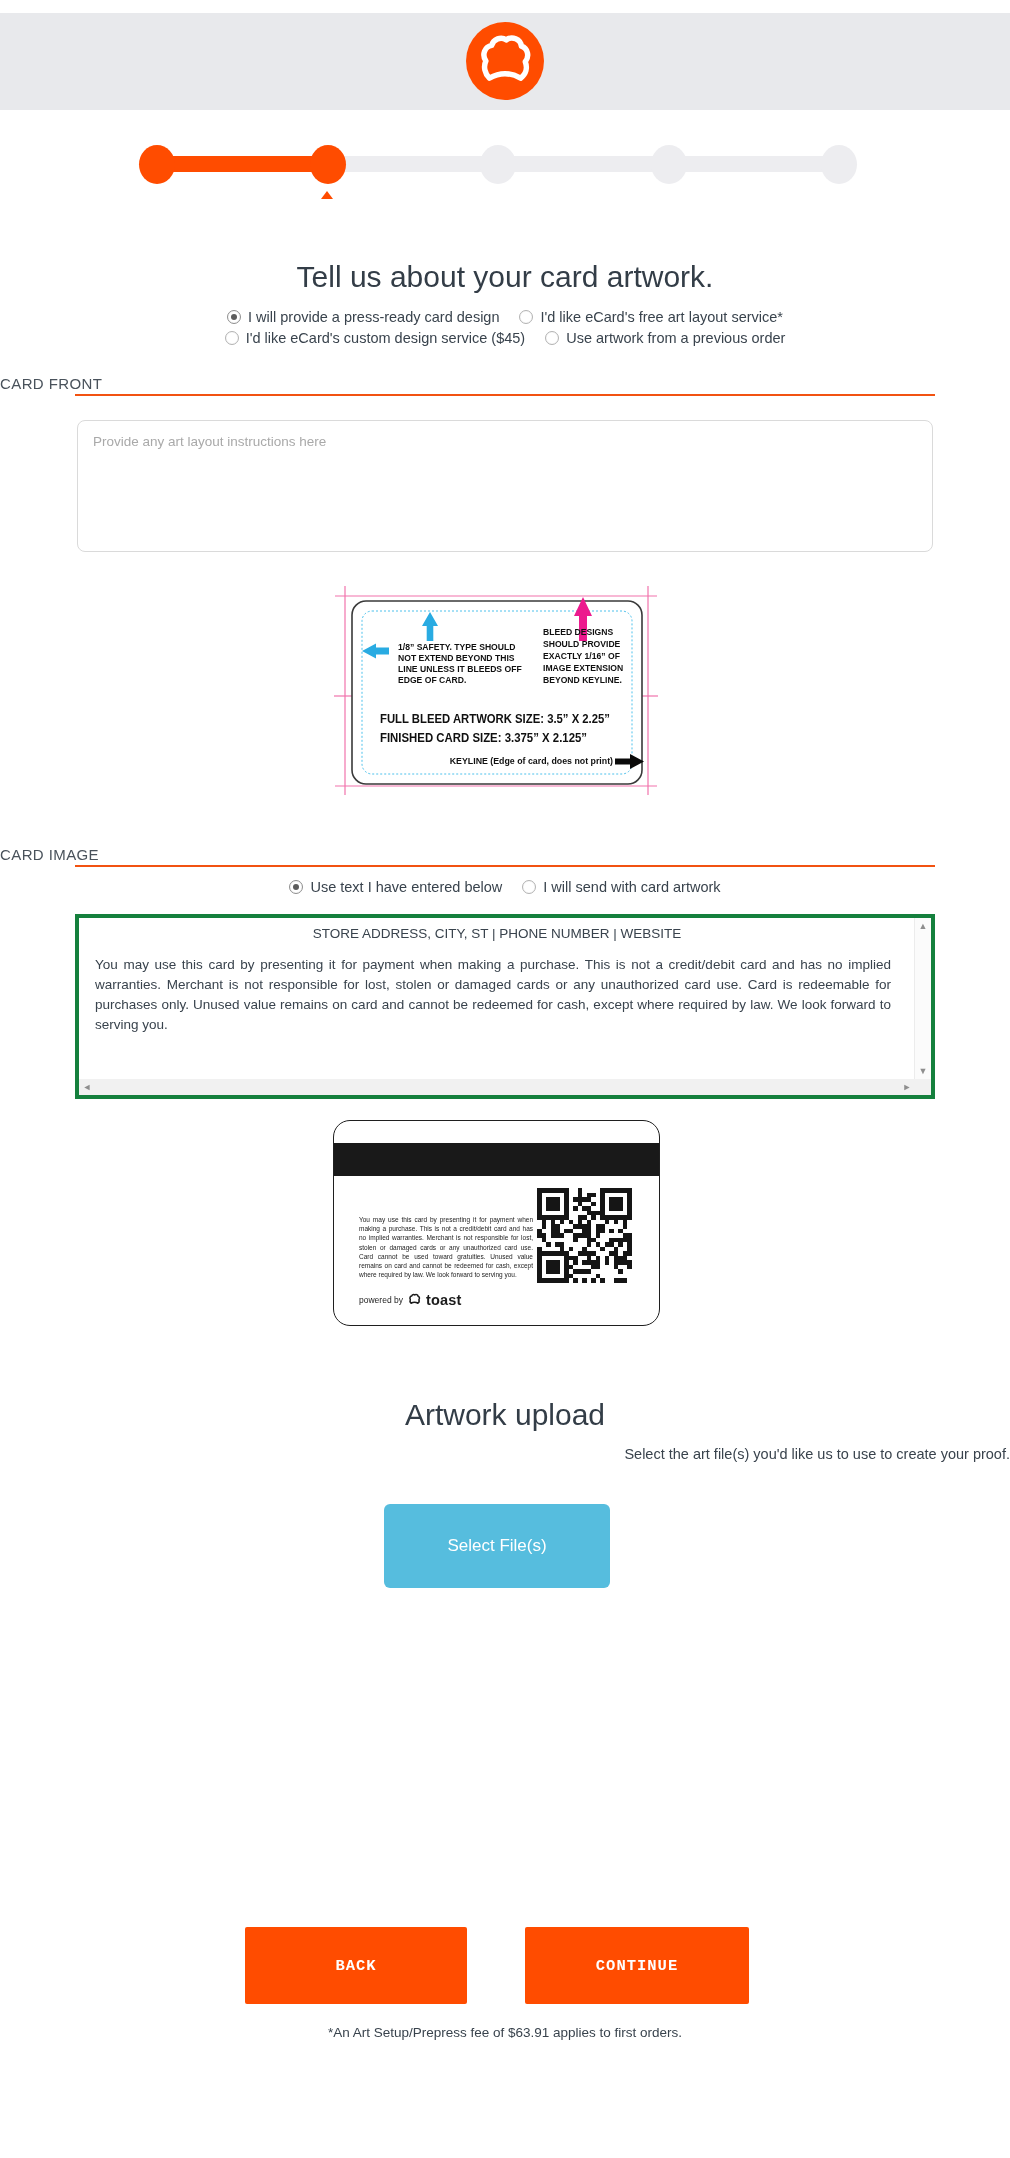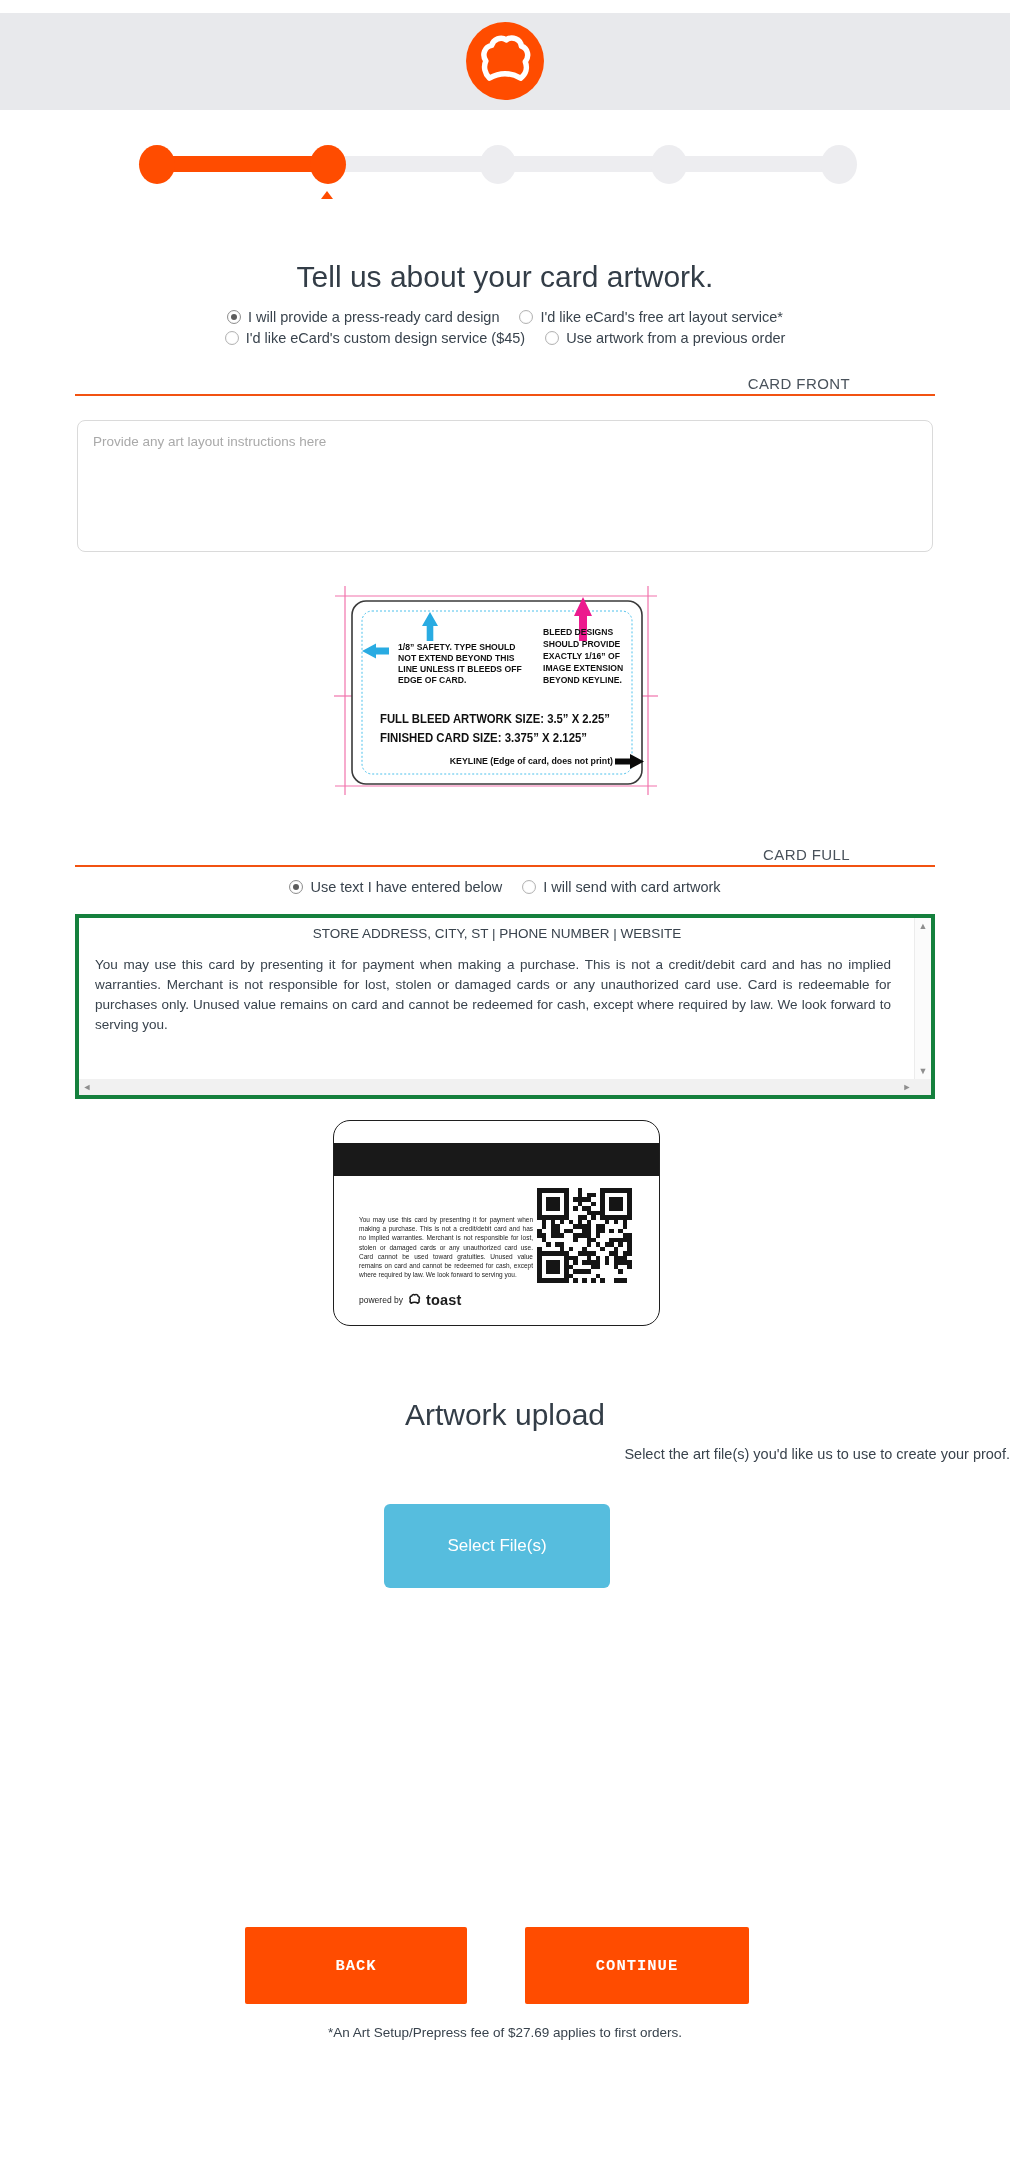--- a/index.html
+++ b/index.html
@@ -14,21 +14,21 @@
   .progress{position:absolute;left:75px;top:130px;width:860px;height:62px;}
   .progress .track{position:absolute;left:82px;top:13px;width:682px;height:16px;background:#ededf0;border-radius:8px;}
   .progress .active{position:absolute;left:82px;top:13px;height:16px;background:#ff4c00;border-radius:8px;}
   .progress .dot{position:absolute;top:2px;width:36px;height:39px;border-radius:50%;background:#ededf0;}
   .progress .dot.on{background:#ff4c00;}
   .progress .pointer{position:absolute;top:48px;width:0;height:0;
      border-left:6.5px solid transparent;border-right:6.5px solid transparent;border-bottom:8px solid #ff4c00;}
 
   
   .h1{position:absolute;left:0;width:1010px;text-align:center;font-size:30px;font-weight:400;color:#333d47;}
-  .section-label{position:absolute;left:0;width:850px;text-align:right;font-size:15px;letter-spacing:.4px;color:#49525b;}
+  .section-label{position:absolute;left:0;width:850px;text-align:left;font-size:15px;letter-spacing:.4px;color:#49525b;}
   .divider{position:absolute;left:75px;width:860px;height:2px;background:#f25211;}
 
   
   .radio-rows{position:absolute;left:0;width:1010px;display:flex;flex-direction:column;align-items:center;gap:5px;}
   .radio-row{display:flex;gap:20px;justify-content:center;}
   .radio-opt{display:flex;align-items:center;gap:7px;font-size:14.5px;color:#39434d;cursor:default;}
   .radio{width:14px;height:14px;border-radius:50%;border:1px solid #b3b3b3;background:radial-gradient(#ffffff 55%,#e7e7e7);box-sizing:border-box;position:relative;}
   .radio-opt.checked .radio{border-color:#8f8f8f;}
   .radio-opt.checked .radio:after{content:"";position:absolute;left:3px;top:3px;width:6px;height:6px;border-radius:50%;background:#5c5c5c;}
 
@@ -168,21 +168,21 @@
       <text x="209" y="99" font-size="8.6">BEYOND KEYLINE.</text>
 
       <text x="46" y="139" font-size="13.4" textLength="230" lengthAdjust="spacingAndGlyphs">FULL BLEED ARTWORK SIZE:  3.5” X 2.25”</text>
       <text x="46" y="158" font-size="13.4" textLength="207" lengthAdjust="spacingAndGlyphs">FINISHED CARD SIZE:  3.375” X 2.125”</text>
 
       <text x="279" y="180" font-size="8.8" text-anchor="end">KEYLINE (Edge of card, does not print)</text>
     </g>
     <polygon points="281,174.5 296,174.5 296,170 310,177.5 296,185 296,180.5 281,180.5" fill="#0a0a0a"></polygon>
   </svg>
 
-  <div class="section-label" style="top:833px;">CARD FULL</div>
+  <div class="section-label" style="top:833px;">CARD IMAGE</div>
   <div class="divider" style="top:852px;"></div>
   <div class="radio-rows" style="top:866px;">
     <div class="radio-row">
       <div class="radio-opt checked">
         <span class="radio"></span>
         <span>Use text I have entered below</span>
       </div>
       <div class="radio-opt">
         <span class="radio"></span>
         <span>I will send with card artwork</span>
@@ -660,16 +660,16 @@
       <span class="pb-brand">toast</span>
     </div>
   </div>
 
   <div class="h2" style="top:1385px;">Artwork upload</div>
   <div class="subtitle" style="top:1433px;">Select the art file(s) you'd like us to use to create your proof.</div>
   <button class="select-btn">Select File(s)</button>
 
   <button class="nav-btn back-btn">BACK</button>
   <button class="nav-btn continue-btn">CONTINUE</button>
-  <div class="fee-note">*An Art Setup/Prepress fee of $27.69 applies to first orders.</div>
+  <div class="fee-note">*An Art Setup/Prepress fee of $63.91 applies to first orders.</div>
 
 
 </div>
 
 </body></html>

